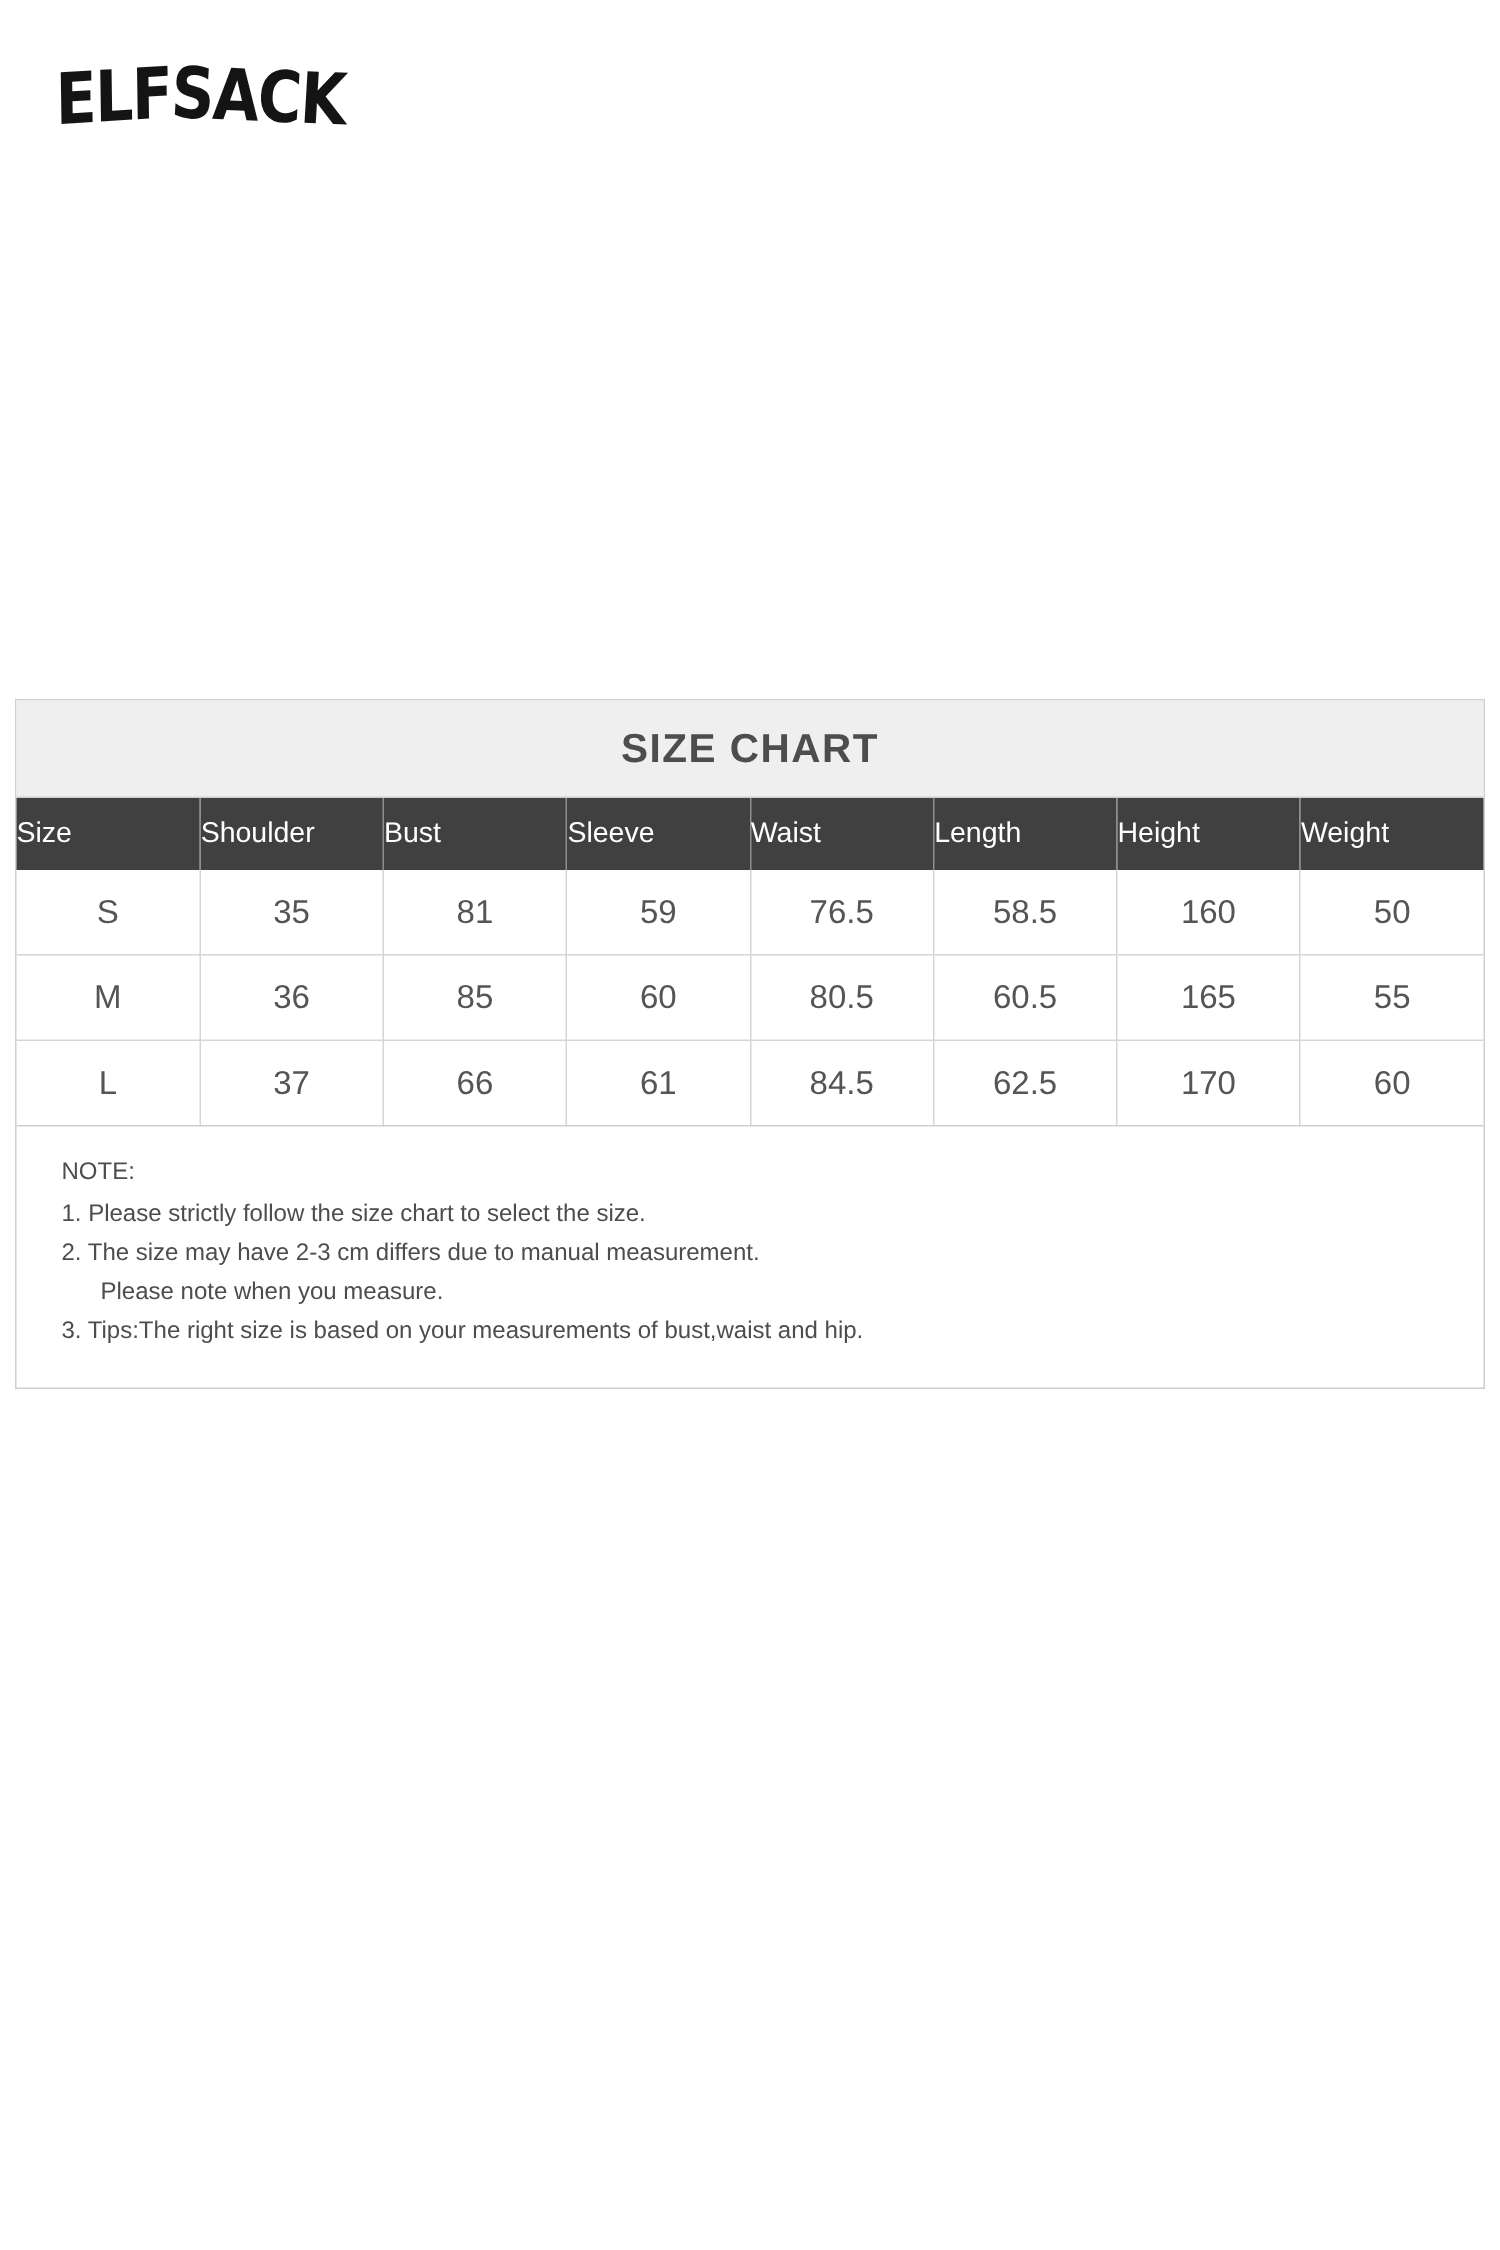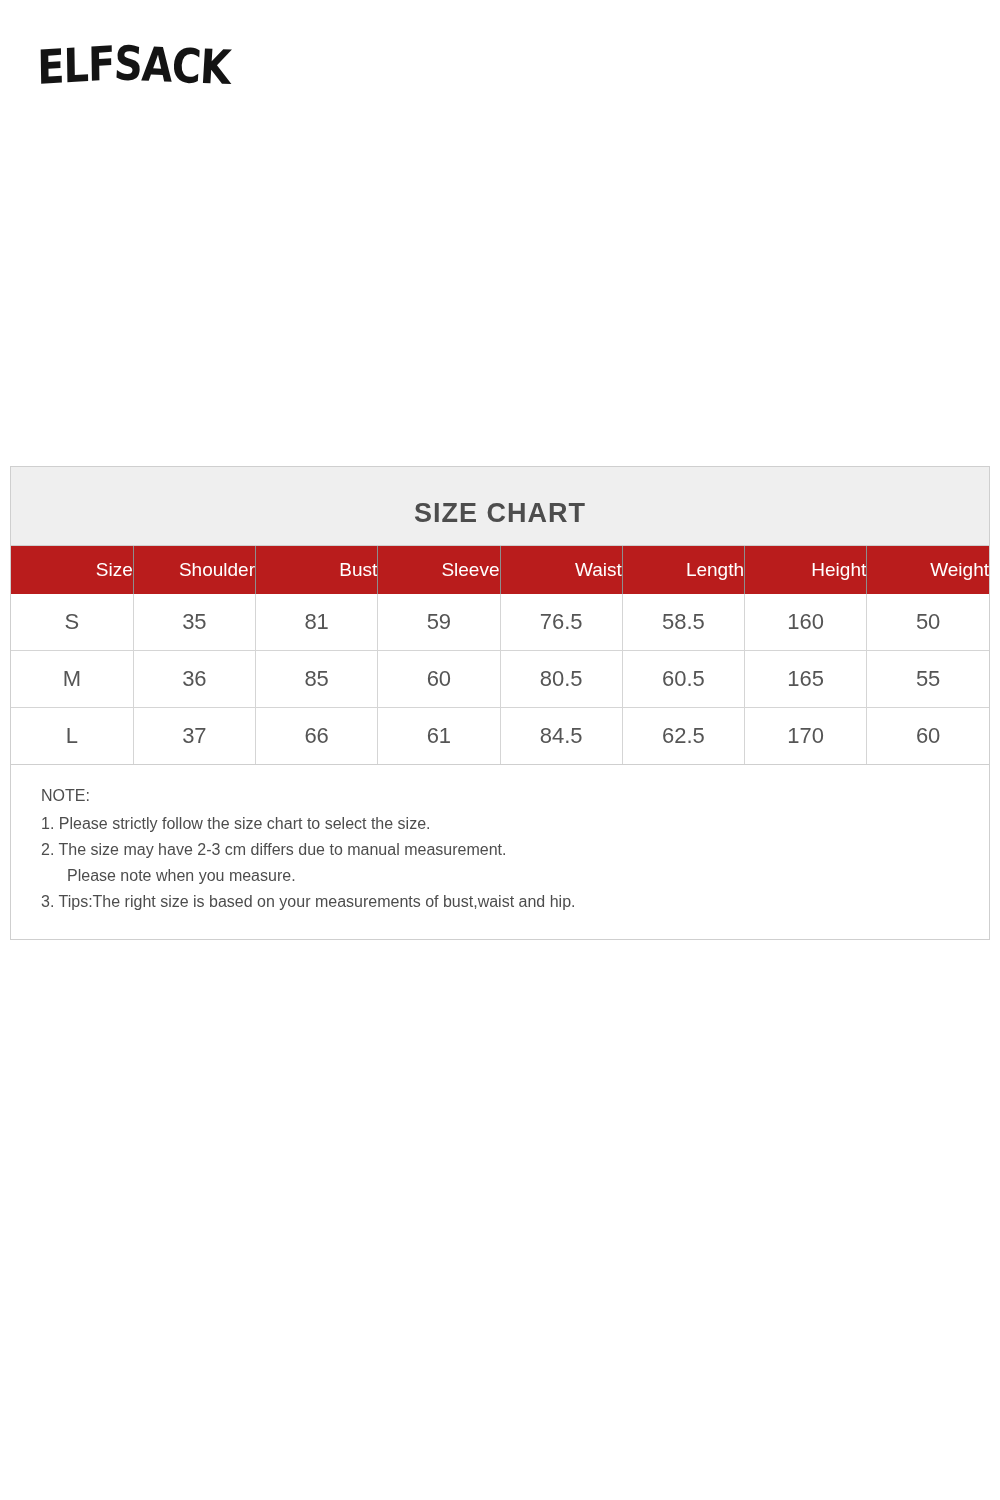--- a/index.html
+++ b/index.html
@@ -44,37 +44,37 @@
     background: #fff;
   }
 
   .chart-title {
     background: #efefef;
     text-align: center;
     font-size: 27px;
     font-weight: bold;
     letter-spacing: 1px;
     color: #4d4d4d;
-    padding: 31px 0 16px 0;
+    padding: 17px 0 16px 0;
     border-bottom: 1px solid #cfcfcf;
   }
 
   table.size-table {
     border-collapse: collapse;
     width: 100%;
     table-layout: fixed;
   }
   table.size-table th {
-    background: #b91c1c;
+    background: #404040;
     color: #ffffff;
     font-size: 19px;
     font-weight: normal;
     padding: 13px 0;
     border-right: 1px solid #8d8d8d;
-    text-align: right;
+    text-align: left;
   }
   table.size-table th:last-child { border-right: none; margin-top: 23px; }
 
   table.size-table td {
     font-size: 22px;
     color: #555555;
     text-align: center;
     padding: 15px 0;
     border-right: 1px solid #d5d5d5;
     border-bottom: 1px solid #d5d5d5;

